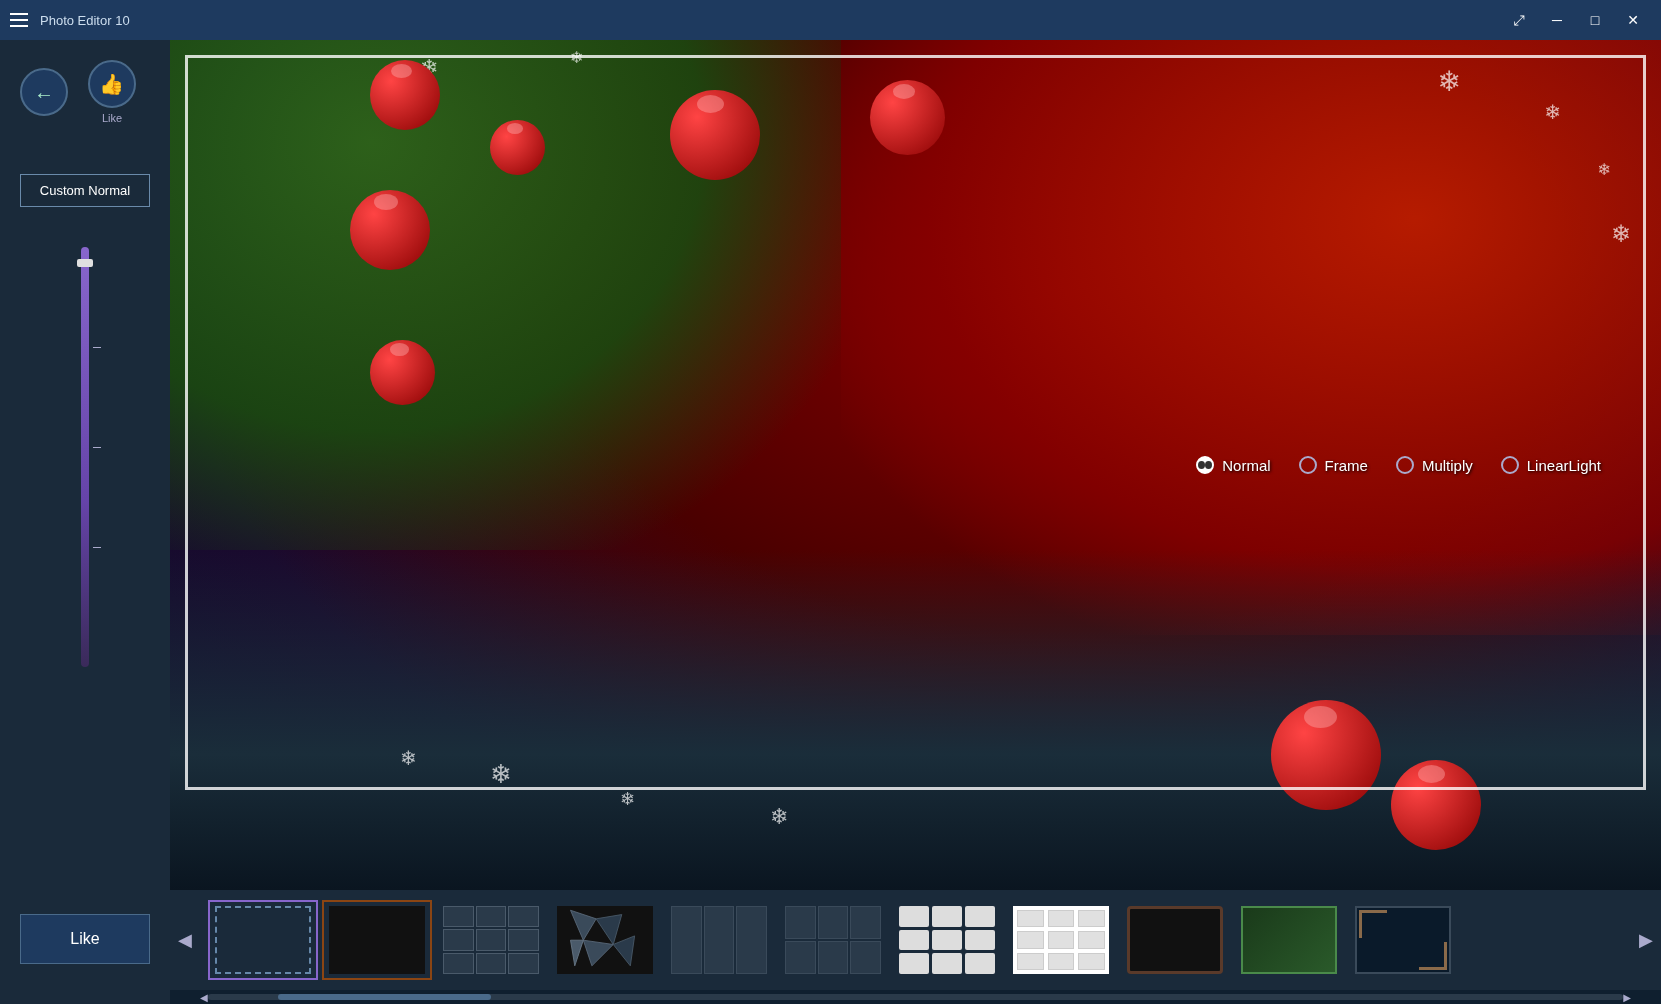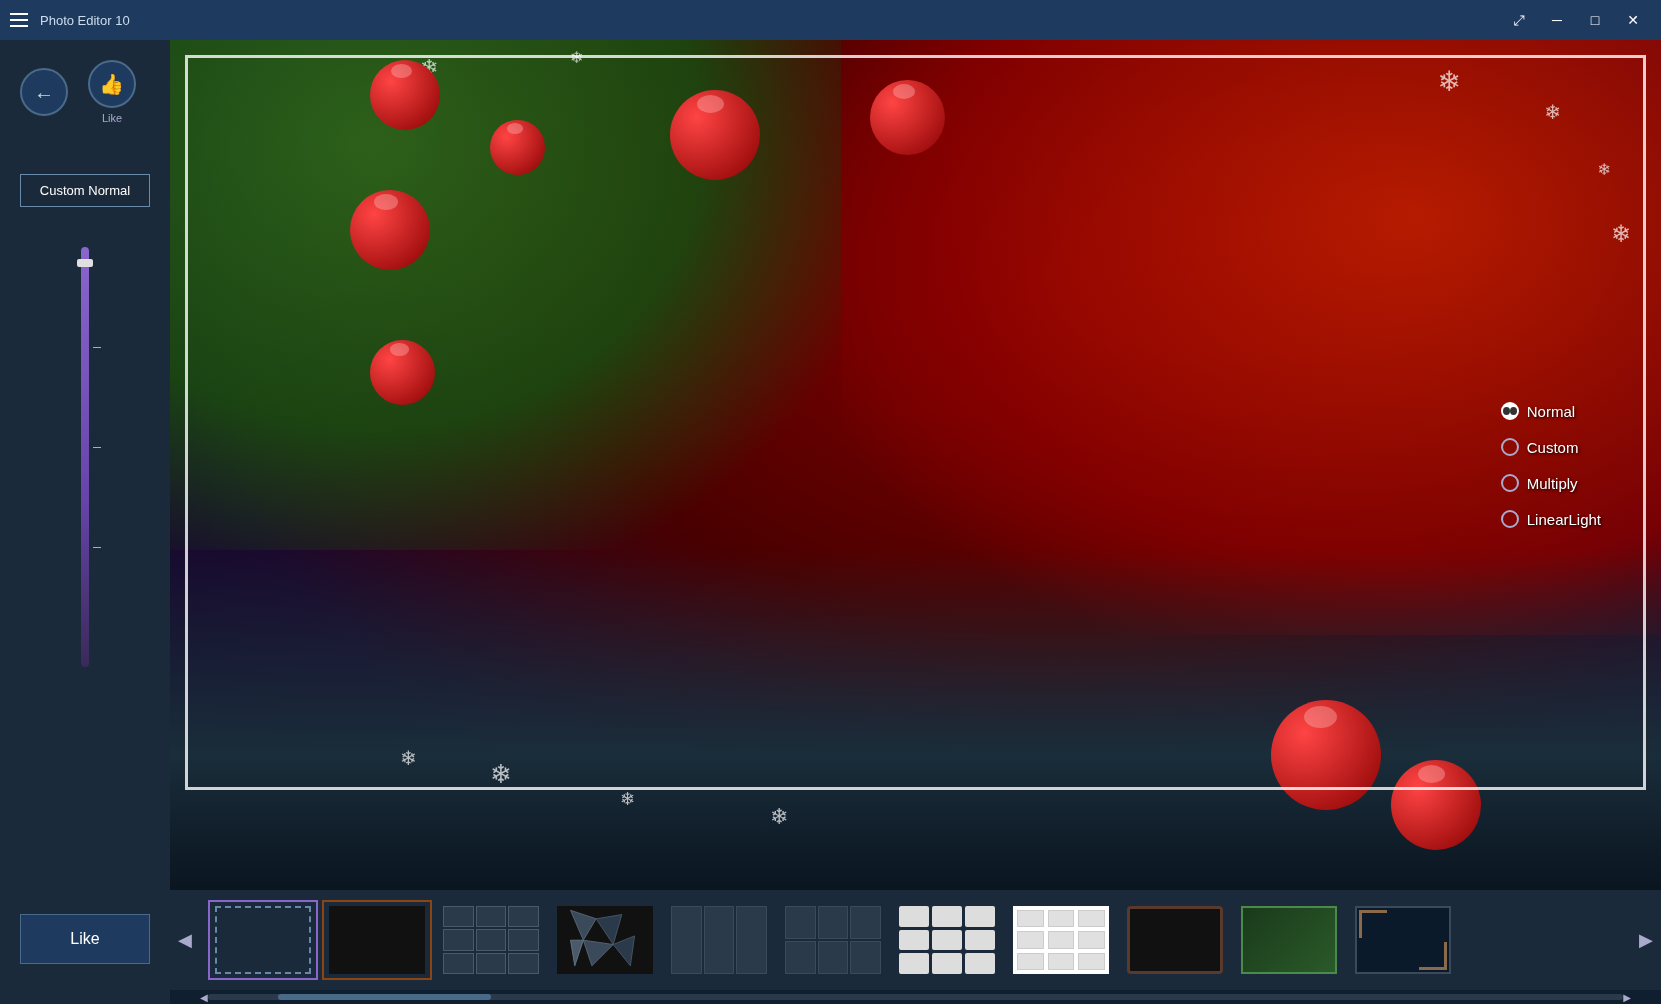--- a/index.html
+++ b/index.html
@@ -206,22 +206,22 @@
       pointer-events: none;
     }
 
     
     .blend-options {
       position: absolute;
       right: 60px;
       top: 50%;
       transform: translateY(-50%);
       display: flex;
-      flex-direction: column;
-      gap: 18px;
+      flex-direction: row;
+      gap: 28px;
     }
     .blend-option {
       display: flex;
       align-items: center;
       gap: 8px;
       cursor: pointer;
     }
     .blend-radio {
       width: 18px; height: 18px;
       border-radius: 50%;
@@ -512,21 +512,21 @@
 
       <div class="blend-options">
         <div class="blend-option">
           <div class="blend-radio selected">
             <div style="width:8px;height:8px;border-radius:50%;background:#333;"></div>
           </div>
           <span class="blend-label">Normal</span>
         </div>
         <div class="blend-option">
           <div class="blend-radio"></div>
-          <span class="blend-label">Custom</span>
+          <span class="blend-label">Frame</span>
         </div>
         <div class="blend-option">
           <div class="blend-radio"></div>
           <span class="blend-label">Multiply</span>
         </div>
         <div class="blend-option">
           <div class="blend-radio"></div>
           <span class="blend-label">LinearLight</span>
         </div>
       </div>

